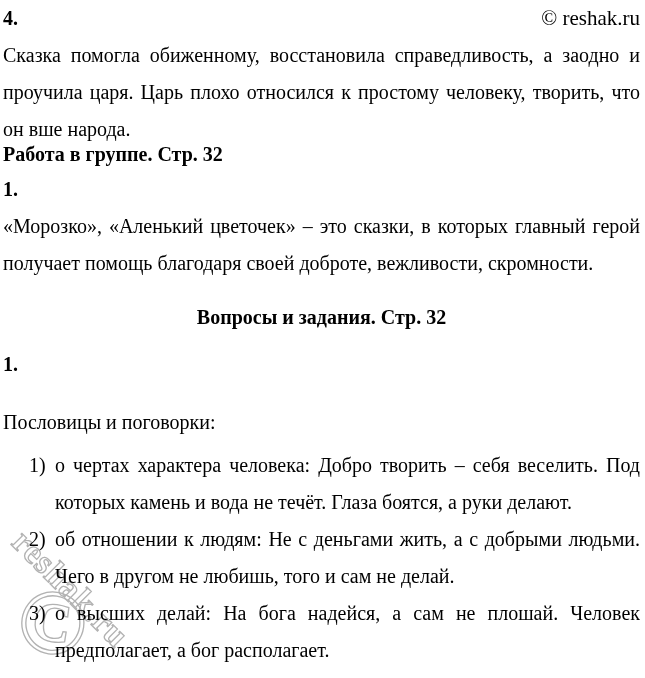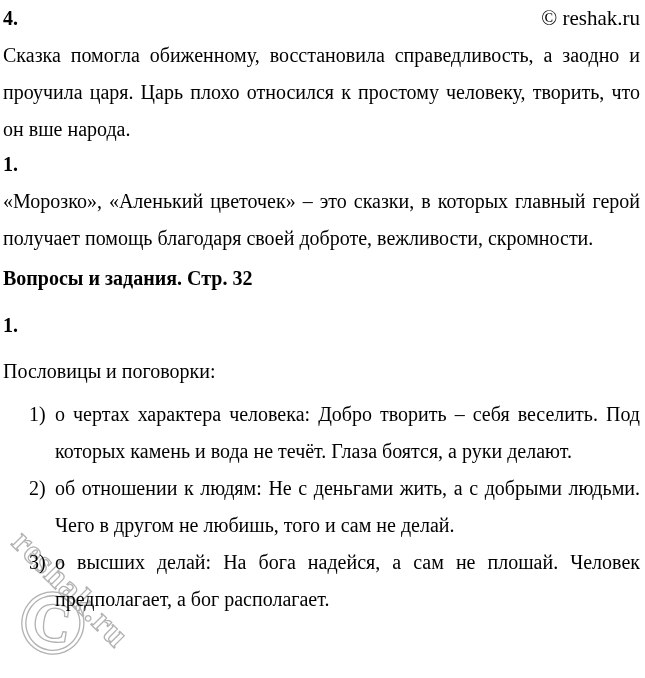--- a/index.html
+++ b/index.html
@@ -24,23 +24,23 @@
     justify-content: space-between;
     align-items: flex-start;
   }
   .task-number { font-weight: bold; }
   .site-credit { font-size: 21px; text-align: right; }
   .para { text-align: justify; }
   .heading { font-weight: bold; }
   .heading-group    { margin-top: -12px; }
   .item-number-a    { margin-top: -2px; font-weight: bold; }
   .answer-group     { margin-top: 0; }
-  .heading-questions{ margin-top: 3px; }
+  .heading-questions{ margin-top: 17px; text-align: center; }
   .item-number-b    { margin-top: 10px; font-weight: bold; }
-  .proverbs-intro   { margin-top: 9px; }
+  .proverbs-intro   { margin-top: 21px; }
   .proverbs-list    { margin-top: 6px; list-style: none; }
   .proverb-item {
     position: relative;
     padding-left: 52px;
     text-align: justify;
   }
   .proverb-marker {
     position: absolute;
     left: 26px;
     top: 0;
@@ -85,20 +85,21 @@
 
   <div class="content">
 
     <div class="topbar">
       <span class="task-number">4.</span>
       <span class="site-credit">© reshak.ru</span>
     </div>
 
     <div class="para">Сказка помогла обиженному, восстановила справедливость, а заодно и проучила царя. Царь плохо относился к простому человеку, творить, что он вше народа.</div>
 
+    <div class="heading heading-group">Работа в группе. Стр. 32</div>
 
     <div class="item-number-a">1.</div>
 
     <div class="para answer-group">«Морозко», «Аленький цветочек» – это сказки, в которых главный герой получает помощь благодаря своей доброте, вежливости, скромности.</div>
 
     <div class="heading heading-questions">Вопросы и задания. Стр. 32</div>
 
     <div class="item-number-b">1.</div>
 
     <div class="proverbs-intro">Пословицы и поговорки:</div>

